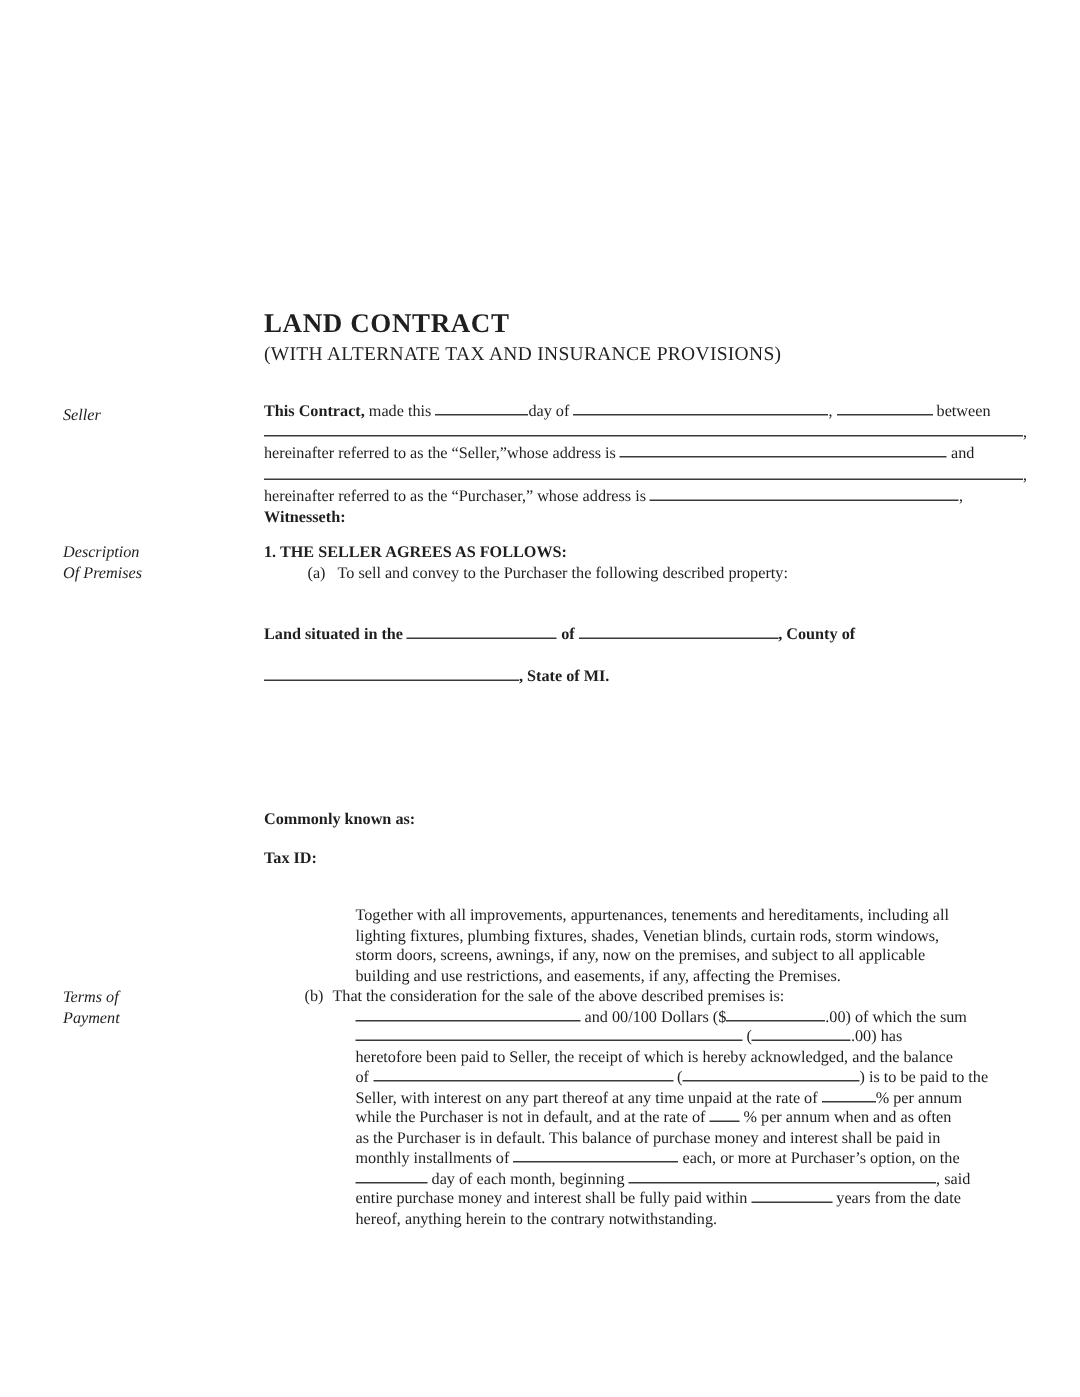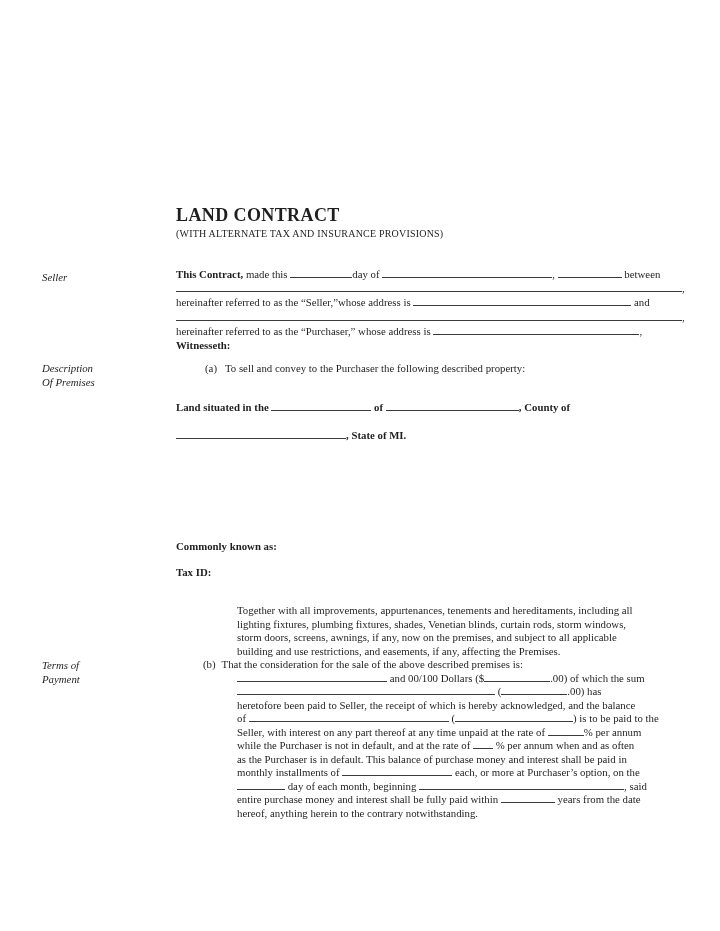--- a/index.html
+++ b/index.html
@@ -13,21 +13,21 @@
   }
   .abs { position: absolute; }
 
   .doc-title {
     left: 176px; top: 205px;
     font-size: 18px; font-weight: bold; letter-spacing: 0.4px;
     white-space: nowrap;
   }
   .doc-subtitle {
     left: 176px; top: 228px;
-    font-size: 10px; letter-spacing: 0.2px;
+    font-size: 13px; letter-spacing: 0.2px;
     white-space: nowrap;
   }
 
   .margin-label {
     left: 42px;
     font-size: 10.8px; font-style: italic;
     line-height: 13.5px;
     white-space: pre-line;
   }
   .label-parties { top: 271px; }
@@ -36,21 +36,21 @@
 
   .block { font-size: 10.8px; }
   .block .line { white-space: nowrap; }
 
   .parties-block { left: 176px; top: 267px; width: 514px; }
   .parties-block .line { height: 14.2px; line-height: 14.2px; }
 
   .seller-block { left: 176px; top: 361px; width: 514px; }
   .seller-block .line { height: 14.2px; line-height: 14.2px; }
 
-  .land-block { left: 176px; top: 400px; width: 514px; }
+  .land-block { left: 176px; top: 416px; width: 514px; }
   .land-block .line { height: 28px; line-height: 14px; }
 
   .known-block { left: 176px; top: 540px; font-weight: bold; }
   .taxid-block { left: 176px; top: 566px; font-weight: bold; }
 
   .together-block { left: 237px; top: 604px; width: 455px; }
   .together-block .line { height: 13.5px; line-height: 13.5px; }
 
   .terms-block { left: 237px; top: 658px; width: 455px; }
   .terms-block .line { height: 13.5px; line-height: 13.5px; }
@@ -78,20 +78,21 @@
 <div class="abs block parties-block">
     <div class="line"><span class="b">This Contract,</span><span> made this </span><span class="blank" style="width: 62px;"></span><span>day of </span><span class="blank" style="width: 170px;"></span><span>, </span><span class="blank" style="width: 64px;"></span><span> between</span></div>
     <div class="line"><span class="blank" style="width: 506px;"></span><span>,</span></div>
     <div class="line"><span>hereinafter referred to as the “Seller,”whose address is </span><span class="blank" style="width: 218px;"></span><span> and</span></div>
     <div class="line"><span class="blank" style="width: 506px;"></span><span>,</span></div>
     <div class="line"><span>hereinafter referred to as the “Purchaser,” whose address is </span><span class="blank" style="width: 206px;"></span><span>,</span></div>
     <div class="line"><span class="b">Witnesseth:</span></div>
   </div>
 
 <div class="abs block seller-block">
+    <div class="line"><span class="b">1. THE SELLER AGREES AS FOLLOWS:</span></div>
     <div class="line" style="margin-left: 29px;"><span>(a)</span><span class="gap" style="width: 8px;"></span><span>To sell and convey to the Purchaser the following described property:</span></div>
   </div>
 
 <div class="abs block land-block">
     <div class="line"><span class="b">Land situated in the </span><span class="blank" style="width: 100px;"></span><span class="b"> of </span><span class="blank" style="width: 133px;"></span><span class="b">, County of</span></div>
     <div class="line"><span class="blank" style="width: 170px;"></span><span class="b">, State of MI.</span></div>
   </div>
 
 <div class="abs block known-block">Commonly known as:</div>
 <div class="abs block taxid-block">Tax ID:</div>

